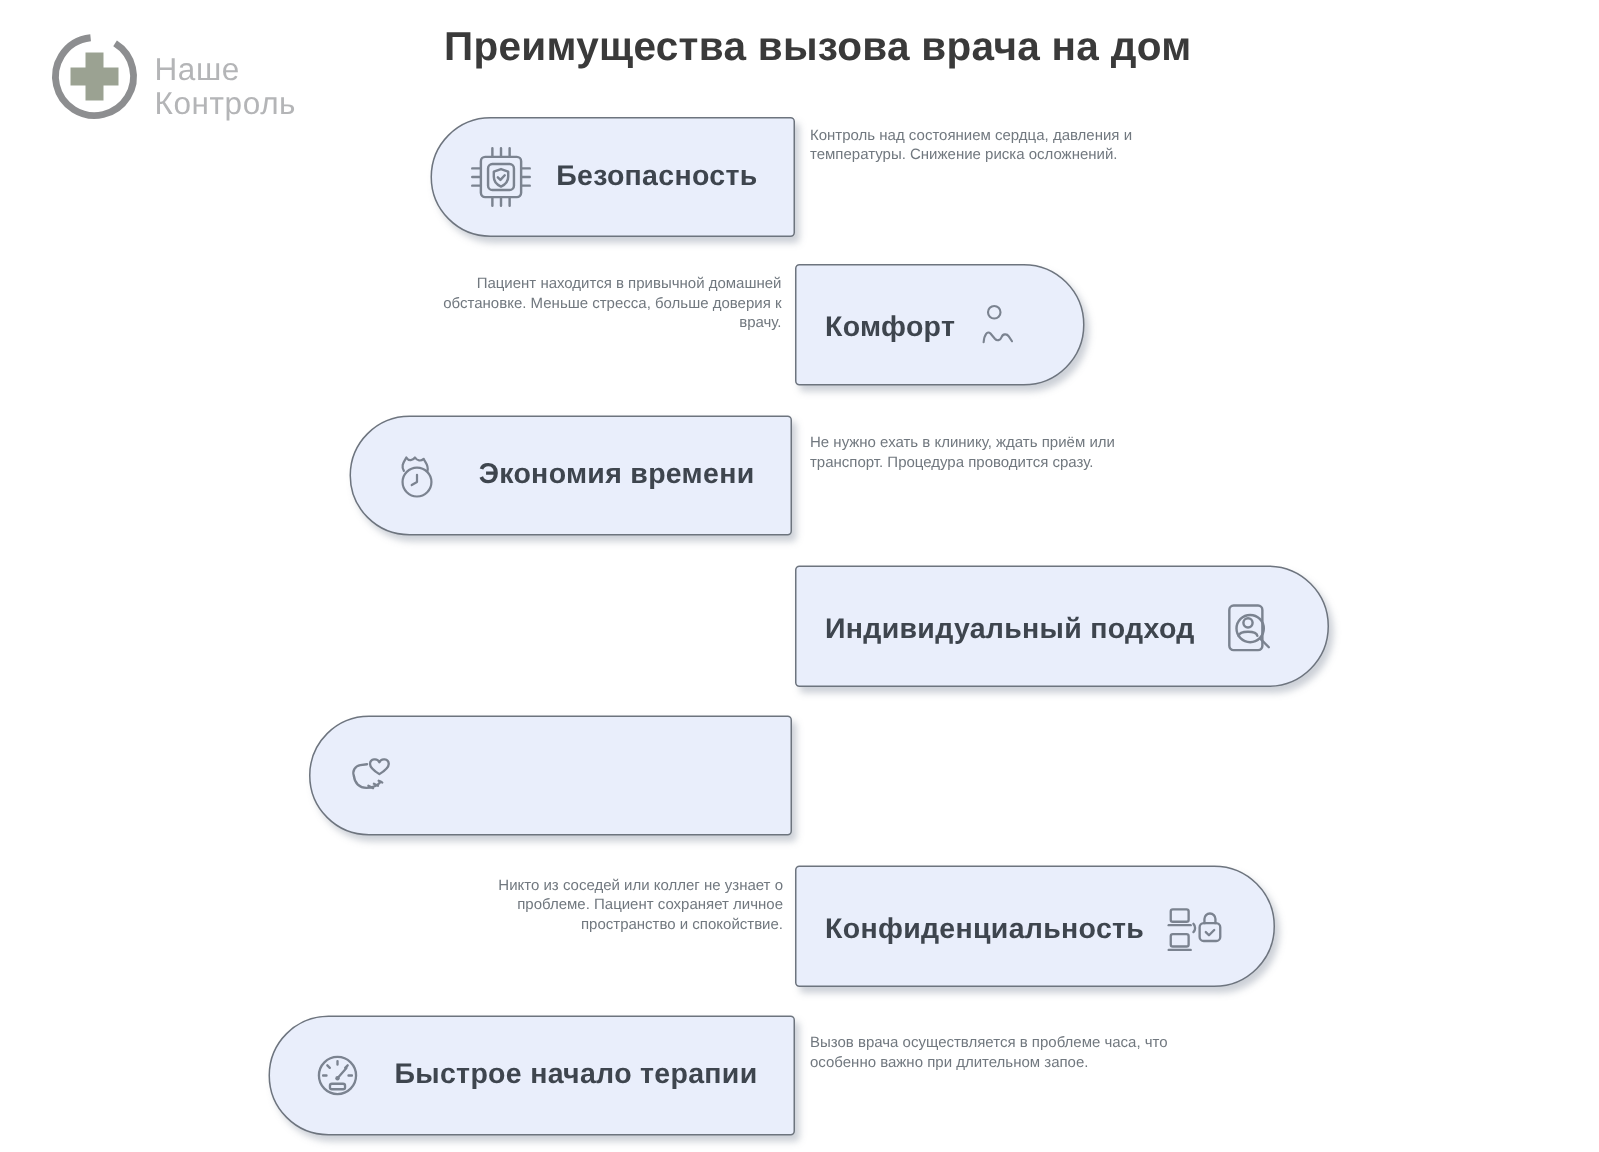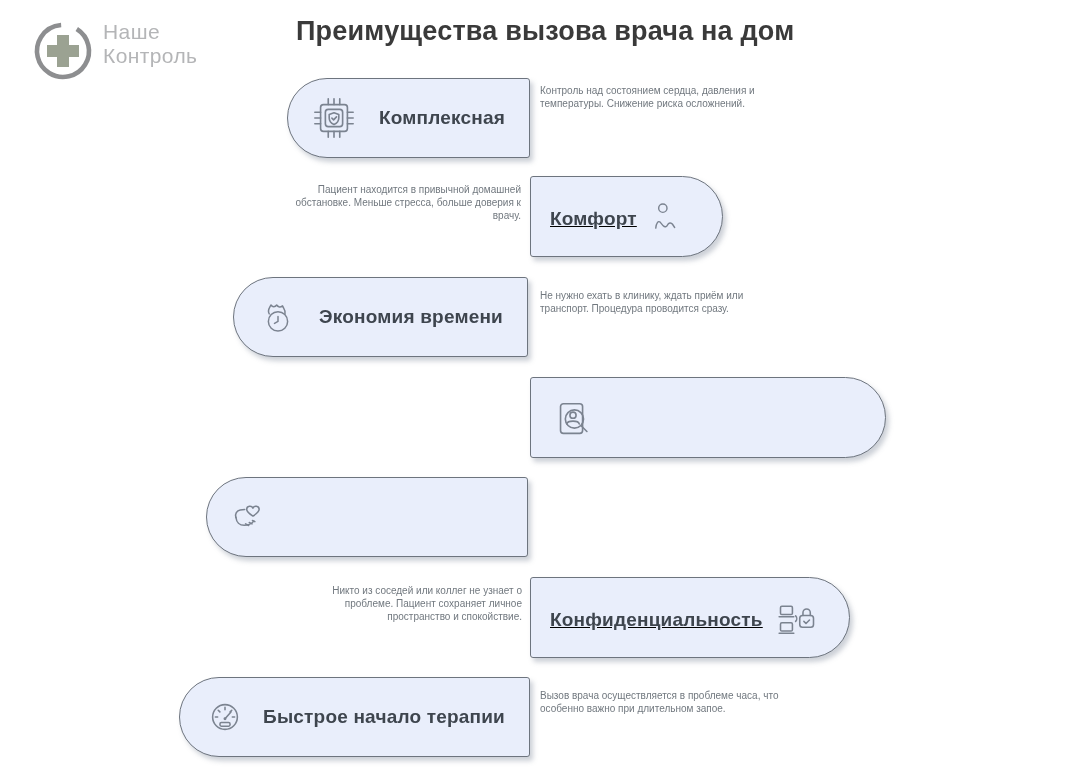--- a/index.html
+++ b/index.html
@@ -2,37 +2,37 @@
 <html style="--card-bg: #e9eefb; --card-border: #6d747e; --label-text: #3e454e; --desc-text: #71787f; --title-text: #3a3a3a; --logo-text: #b4b5b7; --logo-ring: #8d8e90; --logo-cross: #9ba292; --icon-stroke: #7b8390;"><head>
 <meta charset="utf-8">
 <style>
   html,body { margin:0; padding:0; background:#ffffff; }
   .canvas {
     position:relative; width:1066px; height:768px; background:#ffffff;
     font-family:"Liberation Sans", sans-serif; overflow:hidden;
   }
 
   
-  .logo { position:absolute; left:32px; top:20px; display:flex; align-items:flex-start; gap:9px; }
+  .logo { position:absolute; left:32px; top:20px; display:flex; align-items:flex-end; gap:9px; }
   .logo-ring { stroke:var(--logo-ring,#8d8e90); fill:none; }
   .logo-cross { fill:var(--logo-cross,#9ba292); stroke:#ffffff; stroke-width:2; }
   .logo-text { color:var(--logo-text,#b4b5b7); font-size:21px; line-height:1.12; letter-spacing:.4px; }
 
   
   .title { position:absolute; left:296px; top:16px; font-size:27px; font-weight:bold;
            color:var(--title-text,#3a3a3a); letter-spacing:.2px; }
 
   
   .card {
     position:absolute; display:flex; align-items:center; justify-content:space-between;
     background:var(--card-bg,#e9eefb); border:1.5px solid var(--card-border,#6d747e);
     box-shadow:3px 4px 5px rgba(110,120,140,.35); box-sizing:border-box;
   }
   .cap-left  { border-radius:41px 3px 3px 41px; padding:0 24px 0 23px; }
-  .cap-right { border-radius:3px 41px 41px 3px; padding:4px 30px 0 19px;text-decoration:underline; }
+  .cap-right { border-radius:3px 41px 41px 3px; padding:4px 30px 0 19px; }
   .card-label { font-size:19px; font-weight:bold; color:var(--label-text,#3e454e);
                 letter-spacing:.2px; white-space:nowrap; }
   .icon { color:var(--icon-stroke,#7b8390); flex:0 0 auto; display:block; }
   .icon * { stroke:currentColor; fill:none; stroke-width:1.7; stroke-linecap:round; stroke-linejoin:round; }
   .icon .dot { fill:currentColor; stroke:none; }
 
   
   .desc { position:absolute; font-size:10px; line-height:1.3;
           color:var(--desc-text,#71787f); }
   .align-right { text-align:right; }
@@ -56,21 +56,21 @@
   <div class="title">Преимущества вызова врача на дом</div>
 
   <div class="card cap-left" style="left:287px;top:78px;width:243px;height:80px">
     <svg class="icon" width="46" height="46" viewBox="0 0 48 48">
       <path d="M4 18h6M4 24h6M4 30h6M38 18h6M38 24h6M38 30h6M18 4v6M24 4v6M30 4v6M18 38v6M24 38v6M30 38v6"></path>
       <rect x="10" y="10" width="28" height="28" rx="3"></rect>
       <rect x="15" y="15" width="18" height="18" rx="3"></rect>
       <path d="M24 18.5l5 1.8v3.6c0 3.5-2 5.5-5 6.8-3-1.3-5-3.3-5-6.8v-3.6z"></path>
       <path d="M21.8 24.2l1.8 1.8 3-3.2"></path>
     </svg>
-    <span class="card-label">Комплексная</span>
+    <span class="card-label">Безопасность</span>
   </div>
   <div class="desc" style="left:540px;top:84px;width:222px">Контроль над состоянием сердца, давления и температуры. Снижение риска осложнений.</div>
 
   <div class="desc align-right" style="left:295px;top:183px;width:226px">Пациент находится в привычной домашней обстановке. Меньше стресса, больше доверия к врачу.</div>
   <div class="card cap-right" style="left:530px;top:176px;width:193px;height:81px">
     <span class="card-label">Комфорт</span>
     <svg class="icon" width="40" height="40" viewBox="0 0 48 48">
       <circle cx="13" cy="11" r="5"></circle>
       <path d="M4.5 35c.5-6 3-9.5 5.5-7l3.5 4.2c1.8 2 4.4 1.4 5.3-1.2.9-2.7 4.2-3.1 5.8-.7l2.6 3.9"></path>
     </svg>
@@ -80,20 +80,21 @@
     <svg class="icon" width="42" height="42" viewBox="0 0 48 48">
       <circle cx="24" cy="29" r="11"></circle>
       <path d="M24 29v-5.5M24 29l-4 2.3"></path>
       <path d="M14 20.5c-2.6-4.5.4-7 1.9-10.2 2 3 4.8 2.4 6.6 0 1.6 2.6 4.4 3 6.6 1 1.2 3 4 4.7 2.9 9.2"></path>
     </svg>
     <span class="card-label">Экономия времени</span>
   </div>
   <div class="desc" style="left:540px;top:289px;width:245px">Не нужно ехать в клинику, ждать приём или транспорт. Процедура проводится сразу.</div>
 
   <div class="card cap-right" style="left:530px;top:377px;width:356px;height:81px">
+    <span class="card-label">Индивидуальный подход</span>
     <svg class="icon" width="46" height="46" viewBox="0 0 48 48">
       <rect x="11" y="7" width="23" height="31" rx="3"></rect>
       <circle cx="24" cy="19" r="3.2"></circle>
       <path d="M17.5 28c.8-3.8 12.2-3.8 13 0"></path>
       <circle cx="25.5" cy="23" r="9.5"></circle>
       <path d="M32.5 30l6 6"></path>
     </svg>
   </div>
 
   <div class="card cap-left" style="left:206px;top:477px;width:322px;height:80px">

